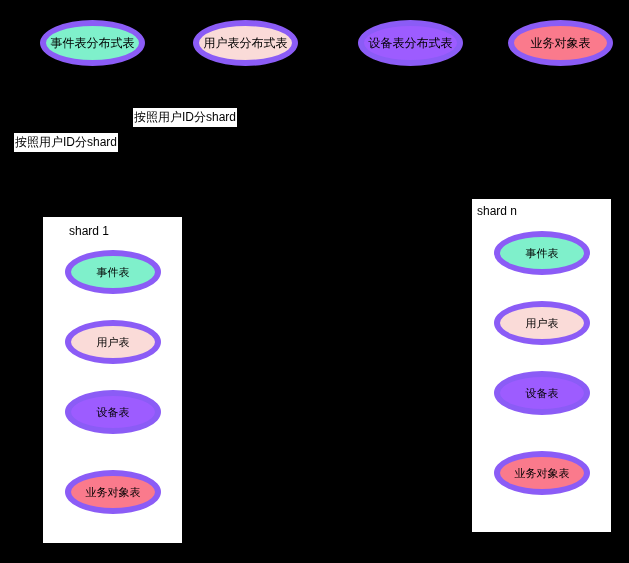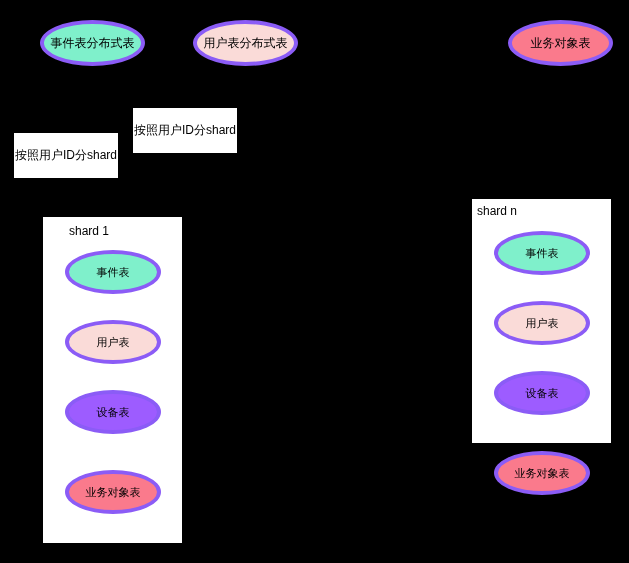--- a/index.html
+++ b/index.html
@@ -16,21 +16,21 @@
     font-family: "Liberation Sans", "DejaVu Sans", sans-serif;
   }
 
   
   .ellipse {
     position: absolute;
     display: flex;
     align-items: center;
     justify-content: center;
     border-radius: 50%;
-    border: 4px solid #8b5cf6;
+    border: 6px solid #8b5cf6;
     box-sizing: border-box;
     color: #000000;
     font-size: 12px;
     line-height: 1;
     letter-spacing: 0px;
     white-space: nowrap;
     text-align: left;
   }
   .ellipse.top   { font-size: 12px; }
   .ellipse.inner { font-size: 11px; }
@@ -50,38 +50,41 @@
     white-space: nowrap;
   }
 
   
   .edge-label {
     position: absolute;
     background: #ffffff;
     color: #000000;
     font-size: 12px;
     line-height: 15px;
-    padding: 15px 1px;
+    padding: 2px 1px;
     white-space: nowrap;
     box-sizing: border-box;
   }
 </style>
 </head>
 <body>
 
 <div id="canvas">
 
   <div class="ellipse top" style="left:40px; top:20px; width:105px; height:46px; background:#7ff0cb;">
     <span>事件表分布式表</span>
   </div>
 
   <div class="ellipse top" style="left:193px; top:20px; width:105px; height:46px; background:#fadbd8;">
     <span>用户表分布式表</span>
   </div>
 
+  <div class="ellipse top" style="left:358px; top:20px; width:105px; height:46px; background:#9d5cff;">
+    <span>设备表分布式表</span>
+  </div>
 
   <div class="ellipse top" style="left:508px; top:20px; width:105px; height:46px; background:#fa7a8c;">
     <span>业务对象表</span>
   </div>
 
   <div class="edge-label" style="left:133px; top:108px;">按照用户ID分shard</div>
 
   <div class="edge-label" style="left:14px; top:133px;">按照用户ID分shard</div>
 
 
@@ -98,21 +101,21 @@
 
     <div class="ellipse inner" style="left:21px; top:172px; width:96px; height:44px; background:#9d5cff;">
       <span>设备表</span>
     </div>
 
     <div class="ellipse inner" style="left:21px; top:252px; width:96px; height:44px; background:#fa7a8c;">
       <span>业务对象表</span>
     </div>
   </div>
 
-  <div class="shard-box" style="left:472px; top:199px; width:139px; height:244px;">
+  <div class="shard-box" style="left:472px; top:199px; width:139px; height:333px;">
     <div class="shard-label" style="left:4px; top:4px;">shard n</div>
 
     <div class="ellipse inner" style="left:21px; top:31px; width:96px; height:44px; background:#7ff0cb;">
       <span>事件表</span>
     </div>
 
     <div class="ellipse inner" style="left:21px; top:101px; width:96px; height:44px; background:#fadbd8;">
       <span>用户表</span>
     </div>
 

